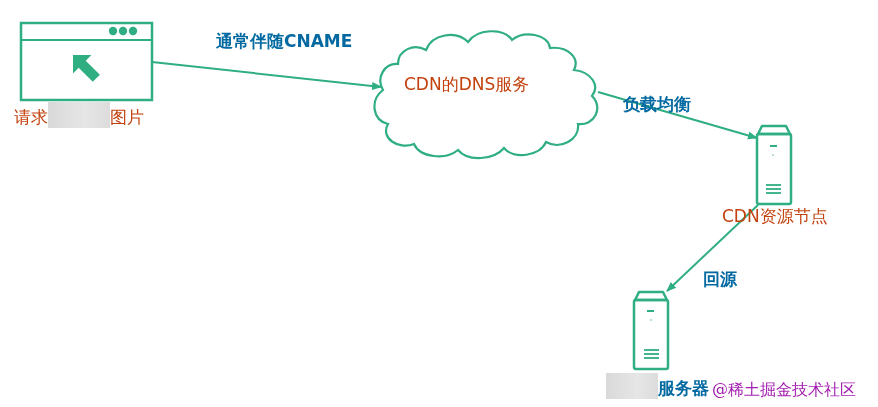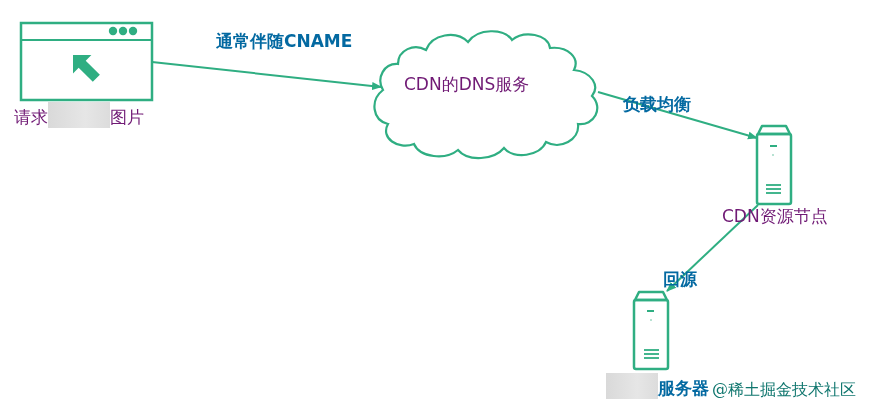--- a/index.html
+++ b/index.html
@@ -1,22 +1,22 @@
 <!DOCTYPE html>
 <html><head>
   <meta charset="utf-8">
   <style>
     html, body { margin: 0; padding: 0; background: #ffffff; }
     body { width: 878px; height: 407px; position: relative; overflow: hidden;
            font-family: "DejaVu Sans", "Liberation Sans", sans-serif; color: #444; }
     svg.canvas { position: absolute; left: 0; top: 0; }
-    .label { position: absolute; font-size: 17px; color: #701a75; white-space: nowrap; line-height: 1; }
+    .label { position: absolute; font-size: 17px; color: #c2410c; white-space: nowrap; line-height: 1; }
     .label.bold { font-weight: bold; color: #0369a1; }
     .blur { display: inline-block; background: linear-gradient(90deg, #d9d9d9, #e6e6e6 60%, #dcdcdc); vertical-align: middle; }
-    .watermark { position: absolute; font-family: "DejaVu Serif", "Liberation Serif", serif; font-size: 16px; color: #0f766e; white-space: nowrap; }
+    .watermark { position: absolute; font-family: "DejaVu Serif", "Liberation Serif", serif; font-size: 16px; color: #a21caf; white-space: nowrap; }
   </style>
 </head>
 <body>
 
 <svg class="canvas" width="878" height="407" viewBox="0 0 878 407">
   <defs>
     <marker id="arrow" markerWidth="10" markerHeight="10" refX="9" refY="5" orient="auto" markerUnits="userSpaceOnUse">
       <path d="M0,1 L10,5 L0,9 Z" fill="#2fae82"></path>
     </marker>
   </defs>
@@ -81,19 +81,19 @@
 </div>
 
 <div class="label bold" style="left:216px; top:33px;">通常伴随CNAME</div>
 
 <div class="label" style="left:404px; top:76px;">CDN的DNS服务</div>
 
 <div class="label bold" style="left:623px; top:68px;margin-top:28px;">负载均衡</div>
 
 <div class="label" style="left:722px; top:208px;">CDN资源节点</div>
 
-<div class="label bold" style="left:663px; top:271px;">回源</div>
+<div class="label bold" style="left:703px; top:271px;">回源</div>
 
 <div class="label bold" style="left:606px; top:379px;">
   <span class="blur" style="width:52px; height:26px; margin-top:-6px;"></span><span>服务器</span>
 </div>
 
 <div class="watermark" style="left:712px; top:380px;">@稀土掘金技术社区</div>
 
 </body></html>

